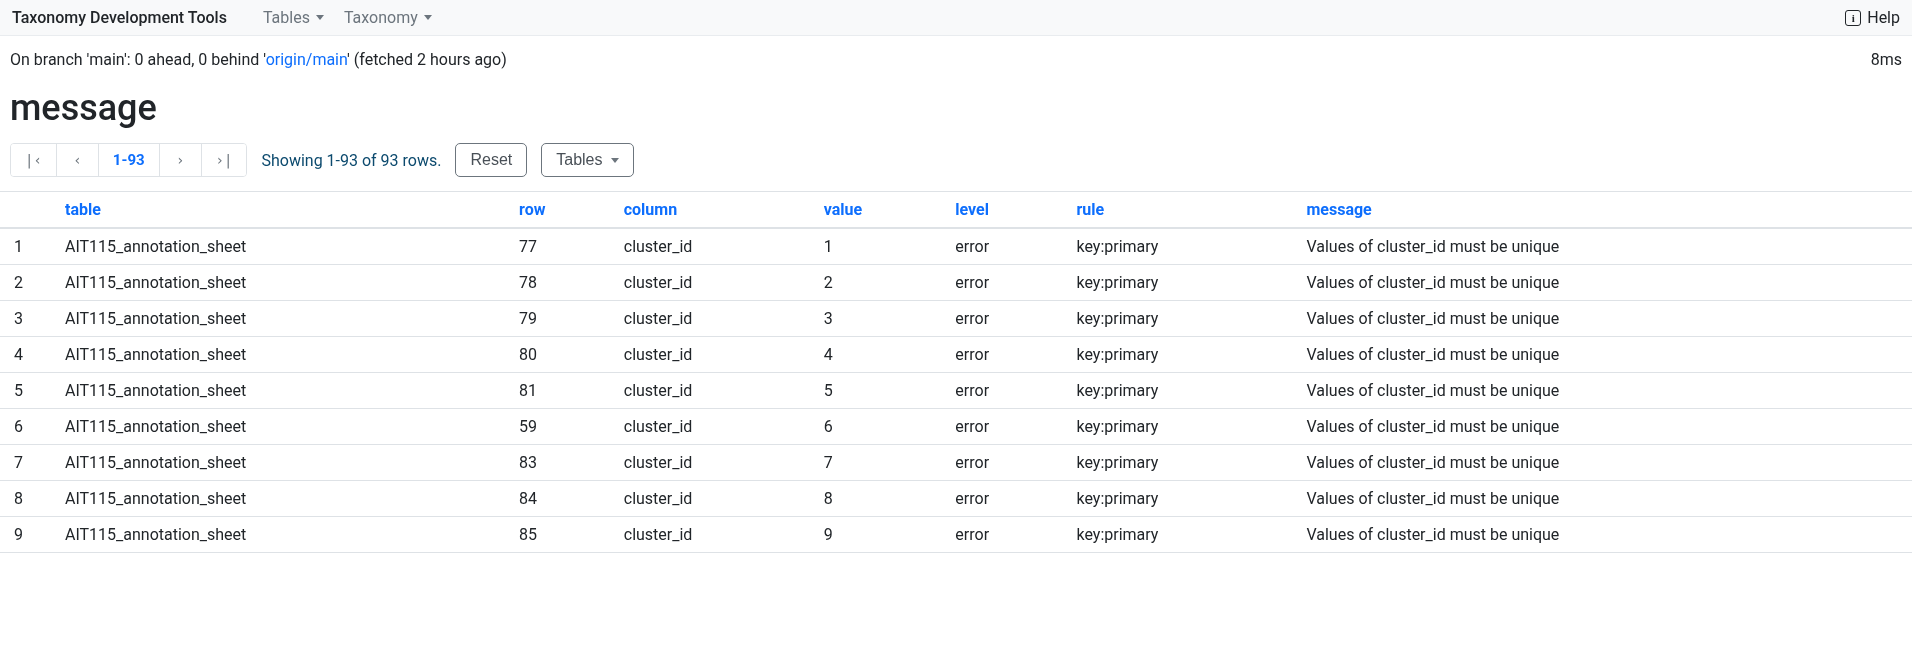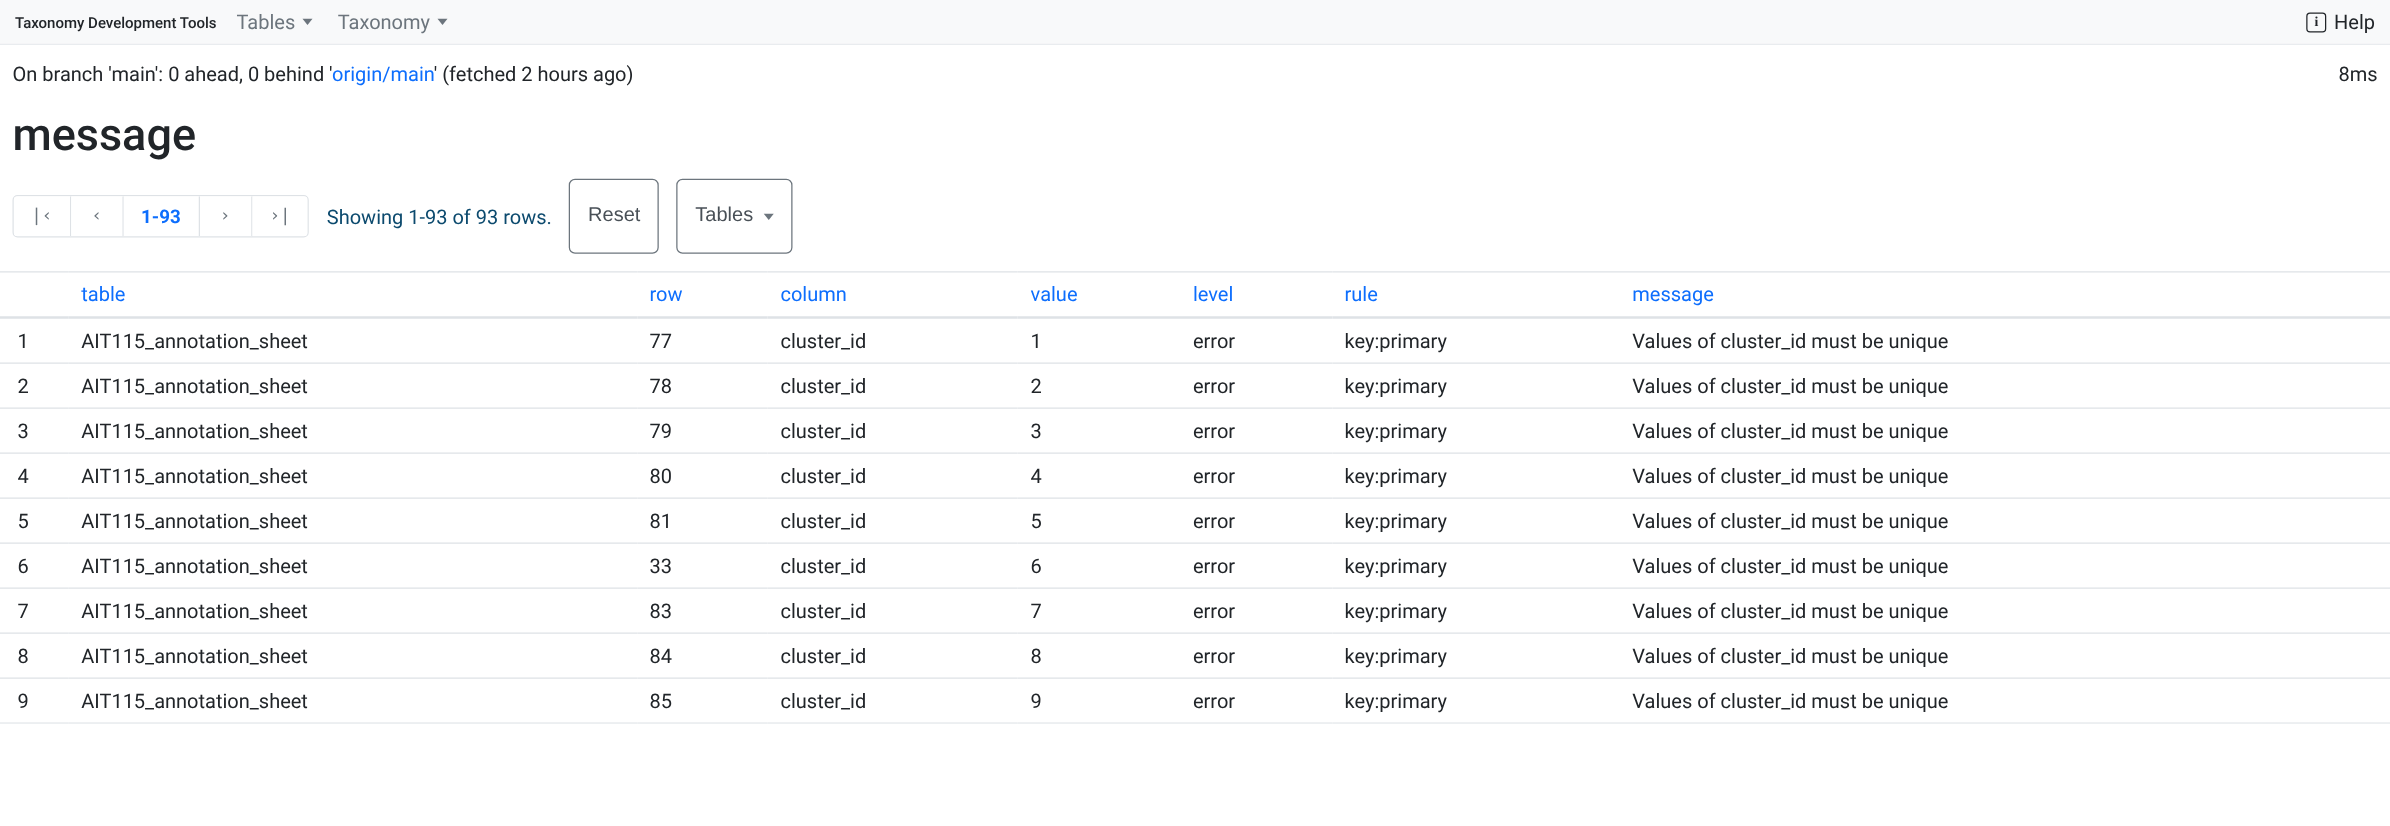--- a/index.html
+++ b/index.html
@@ -10,24 +10,24 @@
       background: #fff;
     }
     .navbar {
       background: #f8f9fa;
       padding: 8px 12px;
       display: flex;
       align-items: center;
       border-bottom: 1px solid #e9ecef;
     }
     .navbar-brand {
-      font-size: 12px;
+      font-size: 16px;
       font-weight: 500;
       color: #212529;
-      margin-right: 16px;
+      margin-right: 36px;
     }
     .nav-item {
       color: #6c757d;
       font-size: 16px;
       margin-right: 20px;
       cursor: pointer;
       display: flex;
       align-items: center;
       gap: 4px;
     }
@@ -94,21 +94,21 @@
       color: #6c757d;
       display: flex;
       align-items: center;
       justify-content: center;
       min-width: 42px;
     }
     .pager-btn:last-child { border-right: none; }
     .pager-btn.active { color: #0d6efd; font-weight: bold; }
     .showing-text { font-size: 16px; color: #0c4a6e; }
     .btn {
-      padding: 20px 14px;
+      padding: 7px 14px;
       border: 1px solid #6c757d;
       border-radius: 5px;
       background: #fff;
       color: #495057;
       font-size: 16px;
       cursor: pointer;
       display: inline-flex;
       align-items: center;
       gap: 6px;
     }
@@ -123,21 +123,21 @@
       font-size: 16px;
       font-weight: 400;
     }
     .table thead th {
       border-top: 1px solid #dee2e6;
       border-bottom: 2px solid #dee2e6;
     }
     .table thead th a {
       color: #0d6efd;
       text-decoration: none;
-      font-weight: 400;
+      font-weight: 700;
     }
     .table .idx-col { width: 55px; padding-left: 14px; }
     .arrow-glyph {
       font-family: monospace;
       font-size: 14px;
     }
   </style>
 </head>
 <body>
 
@@ -250,21 +250,21 @@
         <td>81</td>
         <td>cluster_id</td>
         <td>5</td>
         <td>error</td>
         <td>key:primary</td>
         <td>Values of cluster_id must be unique</td>
       </tr>
       <tr>
         <td class="idx-col">6</td>
         <td>AIT115_annotation_sheet</td>
-        <td>33</td>
+        <td>59</td>
         <td>cluster_id</td>
         <td>6</td>
         <td>error</td>
         <td>key:primary</td>
         <td>Values of cluster_id must be unique</td>
       </tr>
       <tr>
         <td class="idx-col">7</td>
         <td>AIT115_annotation_sheet</td>
         <td>83</td>

